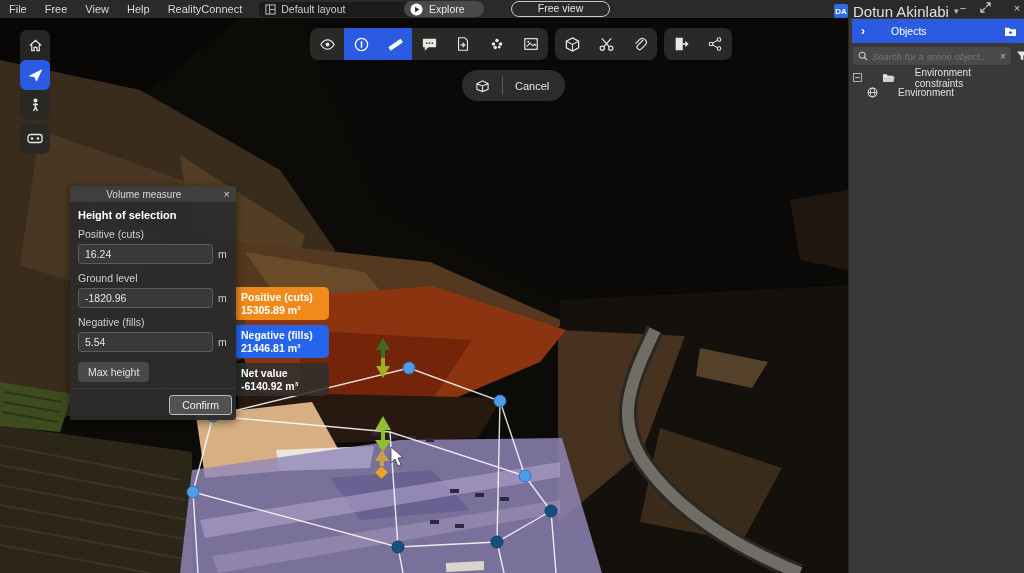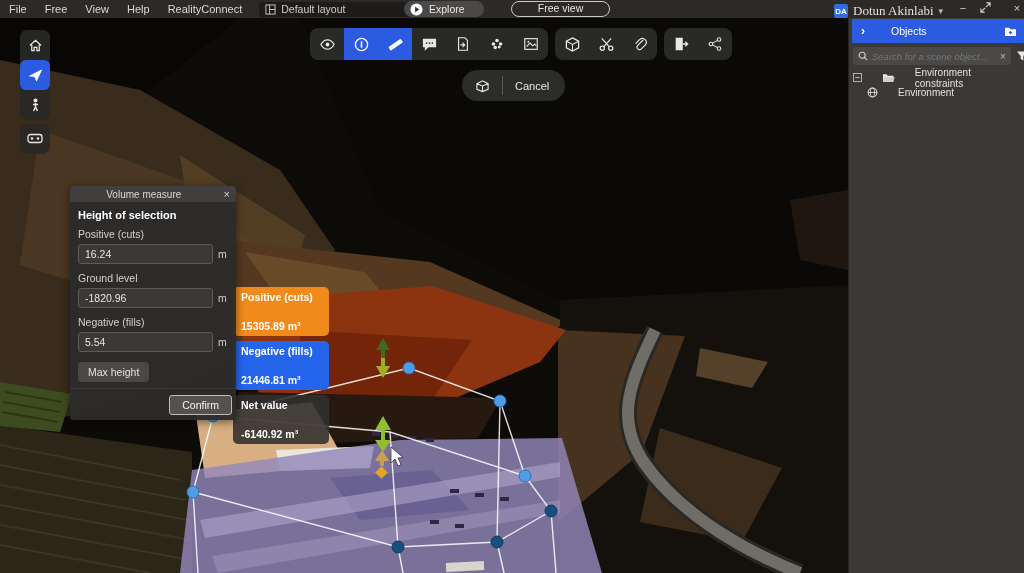--- a/index.html
+++ b/index.html
@@ -14,21 +14,21 @@
   #layout-select { display:flex; align-items:center; gap:5px; background:#1d1c1b;
     border-radius:3px; height:15px; width:168px; margin-left:8px; padding:0 6px; color:#cfcecb; font-size:10.5px; }
   #layout-select .chev { margin-left:auto; font-size:9px; color:#bbb; }
   #explore-btn { position:absolute; left:404px; top:1px; height:16px; width:80px; background:#4a4947;
     border-radius:8px; display:flex; align-items:center; gap:6px; padding:0 6px; color:#e8e7e4; font-size:10.5px; }
   #freeview-btn { position:absolute; left:511px; top:1px; height:16px; width:99px; border:1px solid #c9c8c4;
     border-radius:9px; display:flex; align-items:flex-start; justify-content:center; color:#e8e7e4; font-size:10.5px; }
   #user-chip { position:absolute; left:830px; top:0; height:22px; display:flex; align-items:center; gap:5px; padding:0 4px; }
   #avatar { width:14px; height:14px; background:#2f6ce0; color:#fff; border-radius:2px;
     font-size:8px; font-weight:bold; display:flex; align-items:center; justify-content:center; }
-  #user-name { color:#e2e1de; font-size:13px;font-family:Liberation Serif, serif; }
+  #user-name { color:#e2e1de; font-size:15px; }
   .winbtn { color:#d5d4d0; font-size:11px; width:22px; text-align:center; }
 
   
   #viewport { position:absolute; left:0; top:0; width:848px; height:573px; background:#0d0b08; z-index:1; }
 
   
   #left-rail { position:absolute; left:20px; top:30px; width:30px; z-index:20; }
   .rail-group { background:rgba(40,40,38,.92); border-radius:7px; overflow:hidden; }
   .rail-btn { width:30px; height:30px; display:flex; align-items:center; justify-content:center; }
   .rail-btn.sel { background:#2a5be0; border-radius:6px; }
@@ -44,21 +44,21 @@
   #cancel-bar { position:absolute; left:462px; top:70px; height:31px; background:rgba(46,46,44,.95);
     border-radius:16px; display:flex; align-items:center; z-index:20; }
   #cancel-bar .seg-icon { width:40px; display:flex; justify-content:center; }
   #cancel-bar .divider { width:1px; height:19px; background:#5a5a57; }
   #cancel-label { color:#e6e5e2; font-size:11px; padding:0 16px 0 12px; }
 
   
   #hud-labels { position:absolute; left:233px; top:287px; z-index:10; }
   .hud-box { border-radius:5px; padding:4px 8px; margin-bottom:5px; color:#fff; width:max-content; min-width:96px; }
   .hud-box .t { font-size:10.5px; font-weight:bold; }
-  .hud-box .v { font-size:10.5px; font-weight:bold; margin-top:17px; }
+  .hud-box .v { font-size:10.5px; font-weight:bold; margin-top:1px; }
   #hud-net { background:rgba(48,48,46,.88); }
   #hud-net .v { font-weight:bold; }
 
   
   #volume-panel { position:absolute; left:70px; top:186px; width:166px; z-index:30;
     background:rgba(44,43,42,.97); border-radius:3px; box-shadow:0 2px 8px rgba(0,0,0,.5); }
   #vp-title { height:16px; background:#403f3e; display:flex; align-items:center; border-radius:3px 3px 0 0; }
   #vp-title .tt { flex:1; text-align:center; color:#d9d8d5; font-size:10px; }
   #vp-title .x { color:#cfcecb; font-size:11px; padding:0 6px; }
   #vp-body { padding:7px 8px 6px 8px; }

